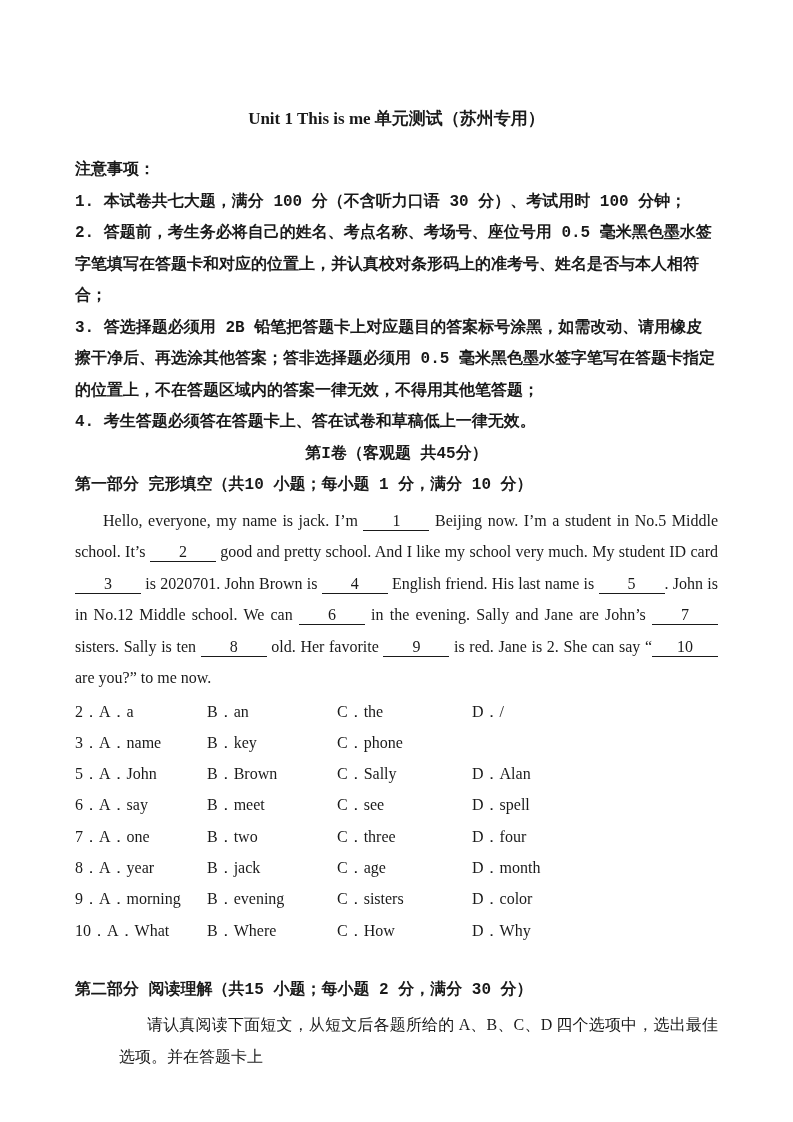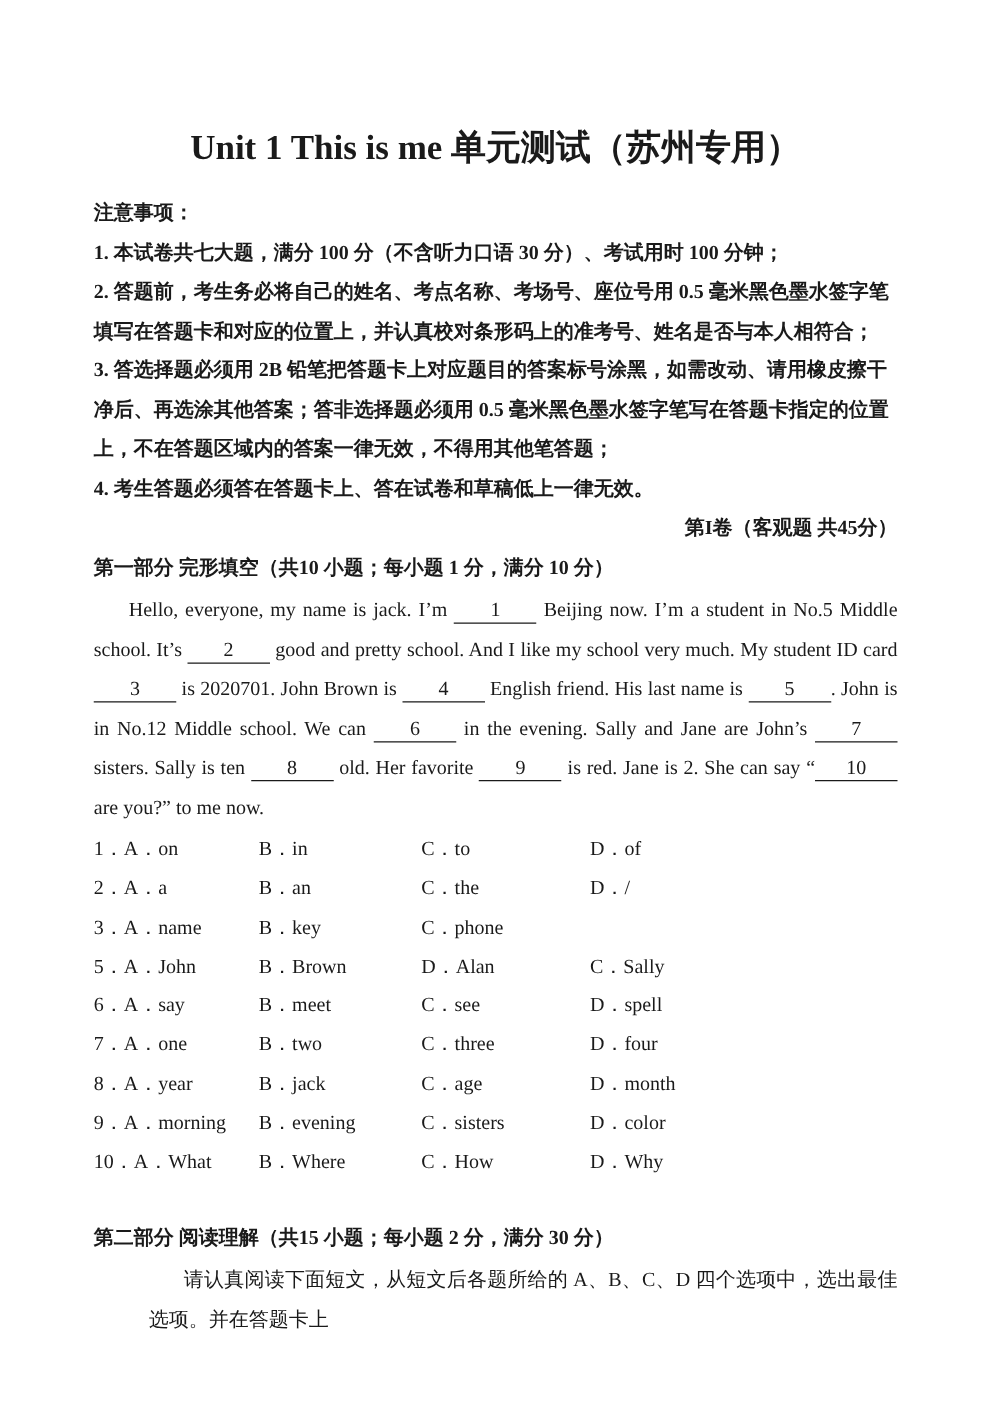--- a/index.html
+++ b/index.html
@@ -10,24 +10,24 @@
     font-size: 16px;
   }
   .page {
     box-sizing: border-box;
     width: 793px; height: 1122px;
     padding: 104px 75px 0 75px;
     overflow: hidden;
     background: #ffffff;
   }
   p { margin: 0; line-height: 31.5px; }
-  .bold { font-weight: bold; }
-  .center { text-align: right; }
+  .bold { font-weight: bold; font-family: Liberation Mono, monospace; }
+  .center { text-align: center; }
   .title {
-    font-size: 28px; font-weight: bold; text-align: center;
+    font-size: 17px; font-weight: bold; text-align: center;
     margin: 0 0 21px 0; line-height: 30px;
   }
   .passage {
     text-align: justify;
     text-indent: 28px;
     margin-top: 3px;
   }
   .blank {
     display: inline-block;
     min-width: 66px;
@@ -60,41 +60,35 @@
   <p class="bold">4. 考生答题必须答在答题卡上、答在试卷和草稿低上一律无效。</p>
 
   <p class="bold center">第I卷（客观题 共45分）</p>
 
   <p class="bold">第一部分 完形填空（共10 小题；每小题 1 分，满分 10 分）</p>
 
   <p class="passage"><span>Hello, everyone, my name is jack. I’m </span><span class="blank">1</span><span> Beijing now. I’m a student in No.5 Middle school. It’s </span><span class="blank">2</span><span> good and pretty school. And I like my school very much. My student ID card </span><span class="blank">3</span><span> is 2020701. John Brown is </span><span class="blank">4</span><span> English friend. His last name is </span><span class="blank">5</span><span>. John is in No.12 Middle school. We can </span><span class="blank">6</span><span> in the evening. Sally and Jane are John’s </span><span class="blank">7</span><span> sisters. Sally is ten </span><span class="blank">8</span><span> old. Her favorite </span><span class="blank">9</span><span> is red. Jane is 2. She can say “</span><span class="blank">10</span><span> are you?” to me now.</span></p>
 
   <div class="options">
       <div class="opt-row">
-        <div><span class="qnum">1．</span><span>A．on</span></div>
-        <div><span>B．in</span></div>
-        <div><span>C．to</span></div>
-        <div><span>D．of</span></div>
-      </div>
-      <div class="opt-row">
         <div><span class="qnum">2．</span><span>A．a</span></div>
         <div><span>B．an</span></div>
         <div><span>C．the</span></div>
         <div><span>D．/</span></div>
       </div>
       <div class="opt-row">
         <div><span class="qnum">3．</span><span>A．name</span></div>
         <div><span>B．key</span></div>
         <div><span>C．phone</span></div>
       </div>
       <div class="opt-row">
         <div><span class="qnum">5．</span><span>A．John</span></div>
         <div><span>B．Brown</span></div>
+        <div><span>C．Sally</span></div>
         <div><span>D．Alan</span></div>
-        <div><span>C．Sally</span></div>
       </div>
       <div class="opt-row">
         <div><span class="qnum">6．</span><span>A．say</span></div>
         <div><span>B．meet</span></div>
         <div><span>C．see</span></div>
         <div><span>D．spell</span></div>
       </div>
       <div class="opt-row">
         <div><span class="qnum">7．</span><span>A．one</span></div>
         <div><span>B．two</span></div>

